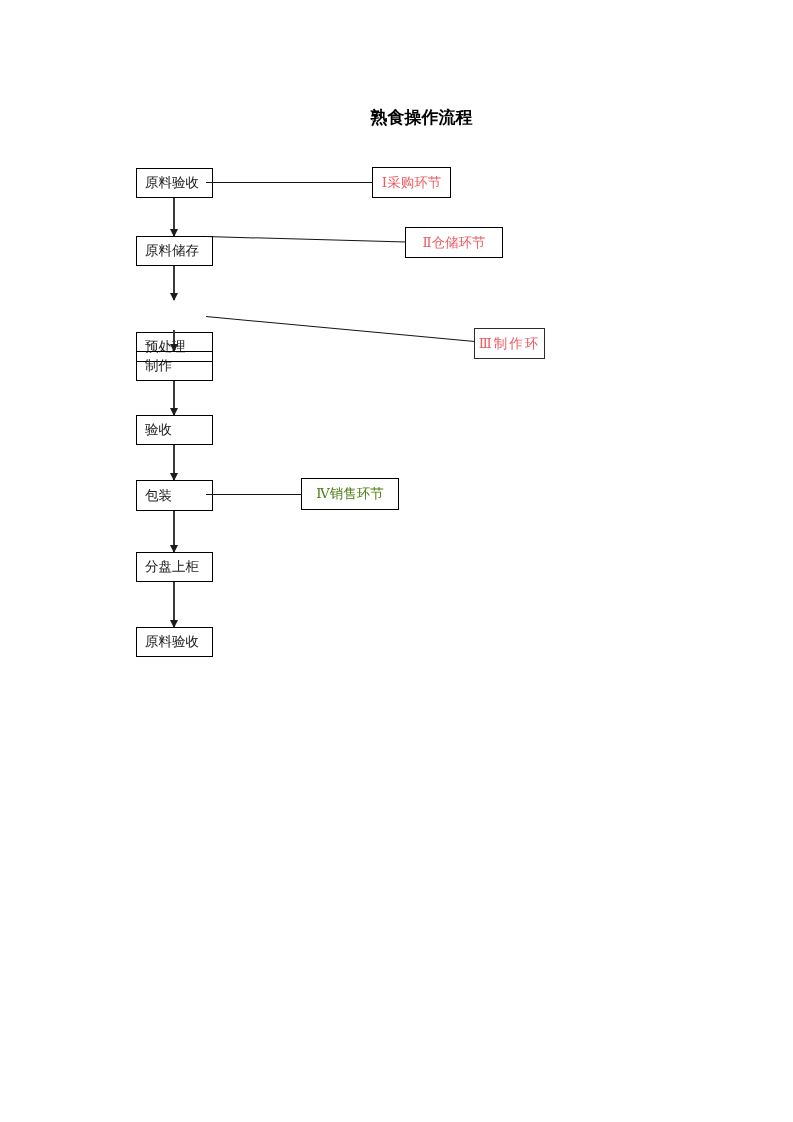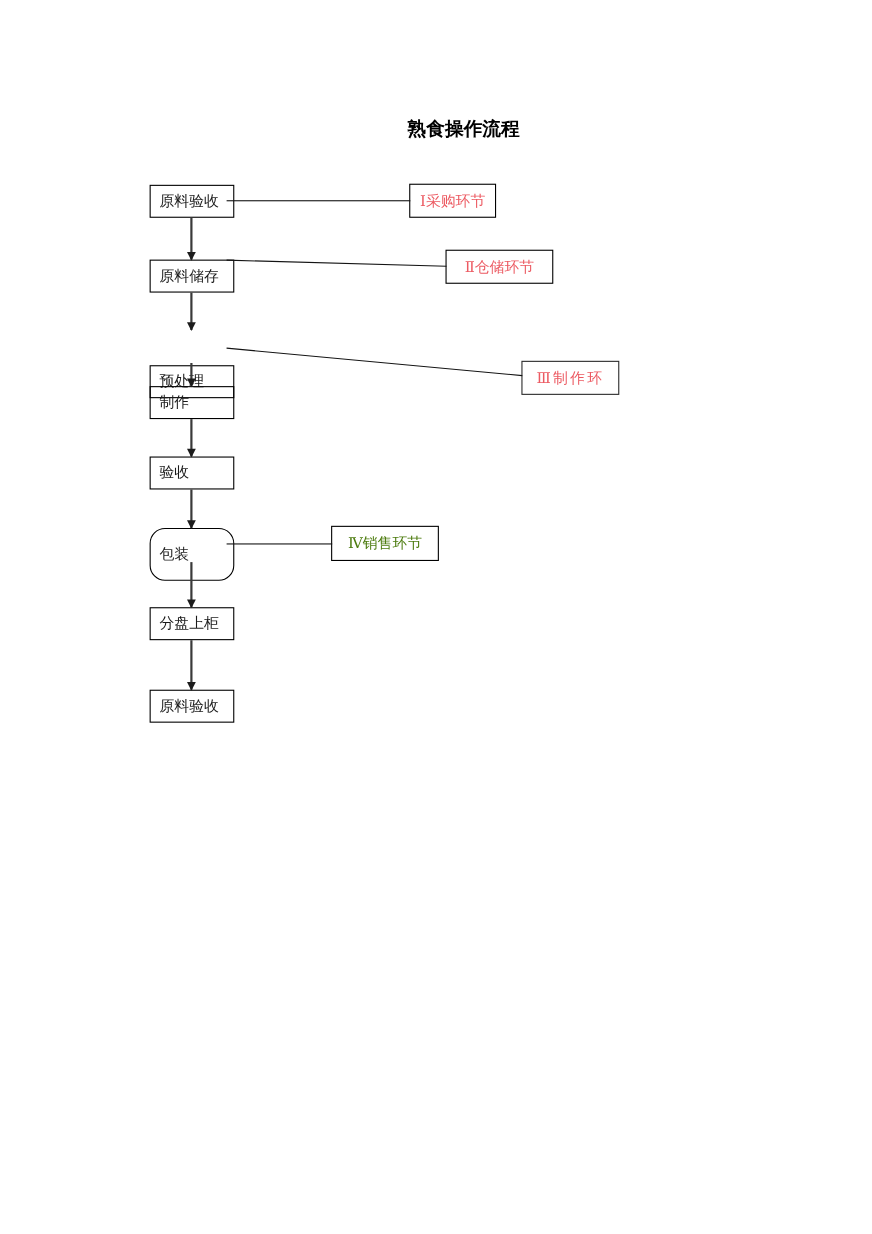--- a/index.html
+++ b/index.html
@@ -119,21 +119,21 @@
   </div>
 
   <div class="node" style="left:136px; top:351px; width:77px; height:30px;">
     <span>制作</span>
   </div>
 
   <div class="node" style="left:136px; top:415px; width:77px; height:30px;">
     <span>验收</span>
   </div>
 
-  <div class="node" style="left:136px; top:480px; width:77px; height:48px;border-radius:14px;">
+  <div class="node" style="left:136px; top:480px; width:77px; height:31px;">
     <span>包装</span>
   </div>
 
   <div class="node" style="left:136px; top:552px; width:77px; height:30px;">
     <span>分盘上柜</span>
   </div>
 
   <div class="node" style="left:136px; top:627px; width:77px; height:30px;">
     <span>原料验收</span>
   </div>
@@ -153,21 +153,21 @@
   <div class="arrow" style="left:173px; top:582px; height:45px;"></div>
 
   <div class="phase" style="left:372px; top:167px; width:79px; height:31px;">
     <span style="color:#ec5a62;">Ⅰ采购环节</span>
   </div>
 
   <div class="phase" style="left:405px; top:227px; width:98px; height:31px;">
     <span style="color:#ec5a62;">Ⅱ仓储环节</span>
   </div>
 
-  <div class="phase thin" style="left:474px; top:328px; width:89px; height:31px;">
+  <div class="phase thin" style="left:474px; top:328px; width:71px; height:31px;">
     <span style="color:#ec5a62; letter-spacing:2px;">Ⅲ制作环</span>
   </div>
 
   <div class="phase" style="left:301px; top:478px; width:98px; height:32px;">
     <span style="color:#4d7c0f;">Ⅳ销售环节</span>
   </div>
 
   <div class="leader" style="left:206px; top:182px; width:167px;"></div>
 
   <div class="leader" style="left:206px; top:236px; width:200px; transform: rotate(1.6deg);"></div>

